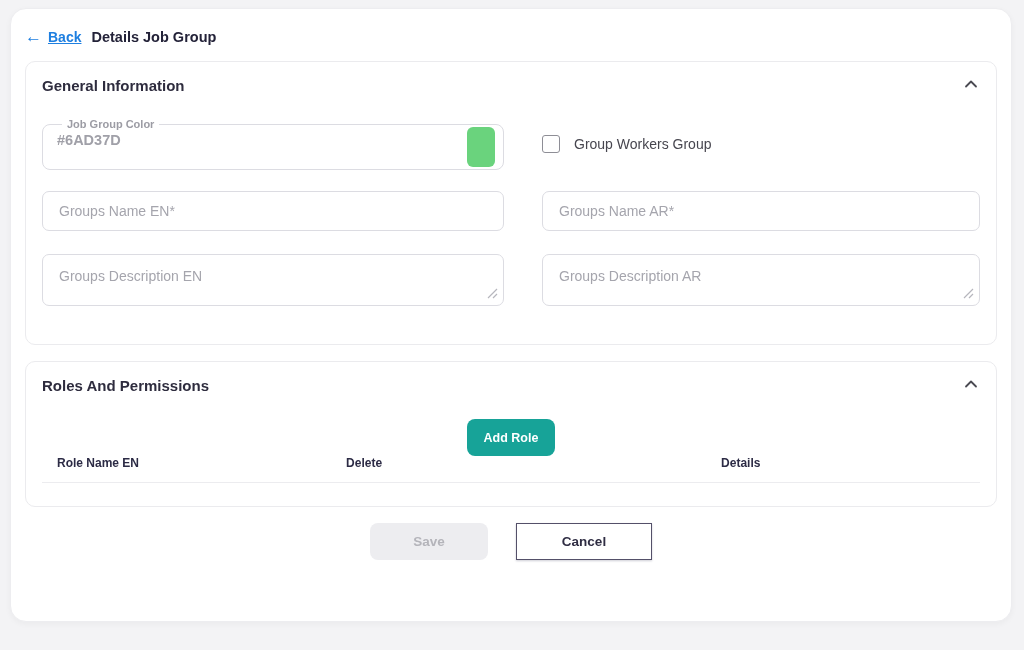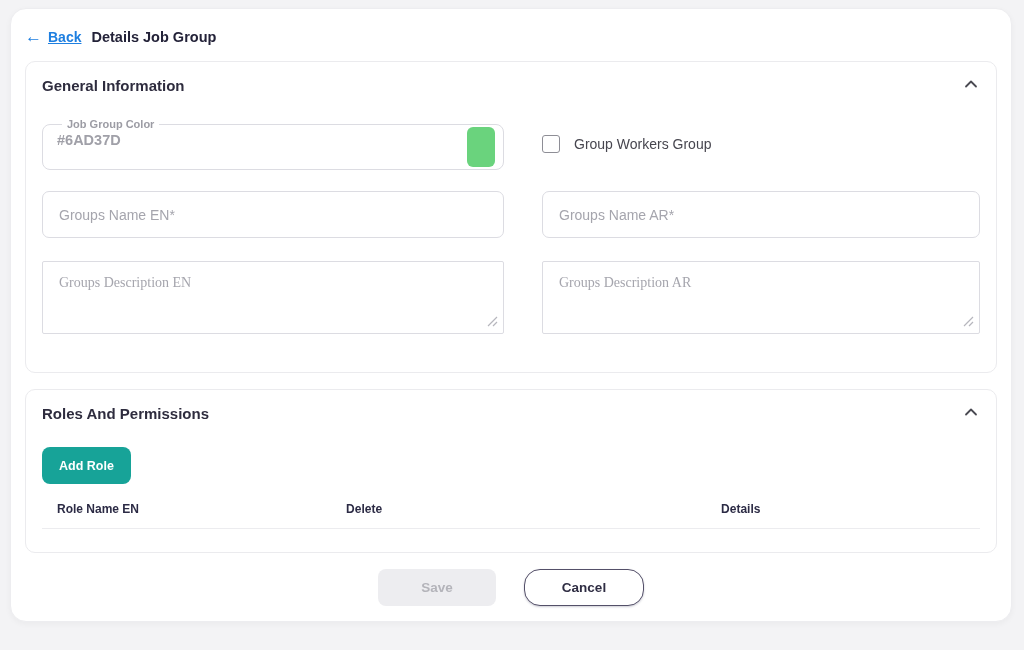--- a/index.html
+++ b/index.html
@@ -63,47 +63,47 @@
   
   .checkbox-group { display:flex; align-items:center; gap:14px; }
   .checkbox-box {
     width:18px; height:18px; border:1.6px solid #8e8e96; border-radius:3px;
     background:#fff; cursor:pointer; flex:0 0 auto;
   }
   .checkbox-label { font-size:14px; color:#47464f; }
 
   
   .text-input {
-    width:100%; height:47px;
+    width:100%; height:40px;
     border:1px solid #dcdce2; border-radius:7px;
     padding:0 16px; font-size:14px; color:#1d4ed8;
     font-family:"Liberation Sans", sans-serif;
     background:#fff; outline:none;
   }
   .text-input::placeholder, .text-area::placeholder { color:#a5a5ad; }
   .textarea-wrap { position:relative; }
   .text-area {
-    width:100%; height:73px; resize:none;
-    border:1px solid #dcdce2; border-radius:2px;
+    width:100%; height:52px; resize:none;
+    border:1px solid #dcdce2; border-radius:7px;
     padding:13px 16px; font-size:14px; color:#3a3a42;
-    font-family:Liberation Serif, serif;
+    font-family:Liberation Sans, sans-serif;
     background:#fff; outline:none; display:block;
   }
   .resize-handle { position:absolute; right:6px; bottom:7px; pointer-events:none; }
 
   
-  .add-role-row { display:flex; justify-content:flex-start; margin-top:25px; }
+  .add-role-row { display:flex; justify-content:center; margin-top:25px; }
   .add-role-btn {
     border:none; border-radius:8px;
     height:37px; padding:0 17px; min-width:86px;
     color:#fff; font-size:12.5px; font-weight:700;
     font-family:"Liberation Sans", sans-serif;
     cursor:pointer;
   }
-  .roles-table { margin-top:18px; }
+  .roles-table { }
   .table-header-row {
     display:grid; grid-template-columns:30.5% 37% 14% 18.5%;
     padding-bottom:12px;
     border-bottom:1.5px solid #ececef;
   }
   .th { font-size:12px; font-weight:700; color:#2c2b45; }
   .th-c1 { padding-left:15px; }
   .th-c2 { padding-left:2px; }
   .th-c3 { padding-left:18px; }
   .th-c4 { text-align:center; }
@@ -111,21 +111,21 @@
   
   .actions-row { display:flex; justify-content:center; gap:28px; margin-top:16px; }
   .save-btn {
     width:118px; height:37px; border:none; border-radius:8px;
     background:#ededf0; color:#b4b4ba;
     font-size:13.5px; font-weight:600;
     font-family:"Liberation Sans", sans-serif;
     cursor:not-allowed;
   }
   .cancel-btn {
-    width:120px; height:37px; border-radius:16px;
+    width:136px; height:37px; border-radius:0;
     background:#fff; border:1.6px solid #545069; color:#2f2d43;
     font-size:13.5px; font-weight:600;
     font-family:"Liberation Sans", sans-serif;
     cursor:pointer;
     box-shadow:0 1px 2px rgba(60,58,90,0.25);
   }
 </style>
 </head>
 <body>
 

